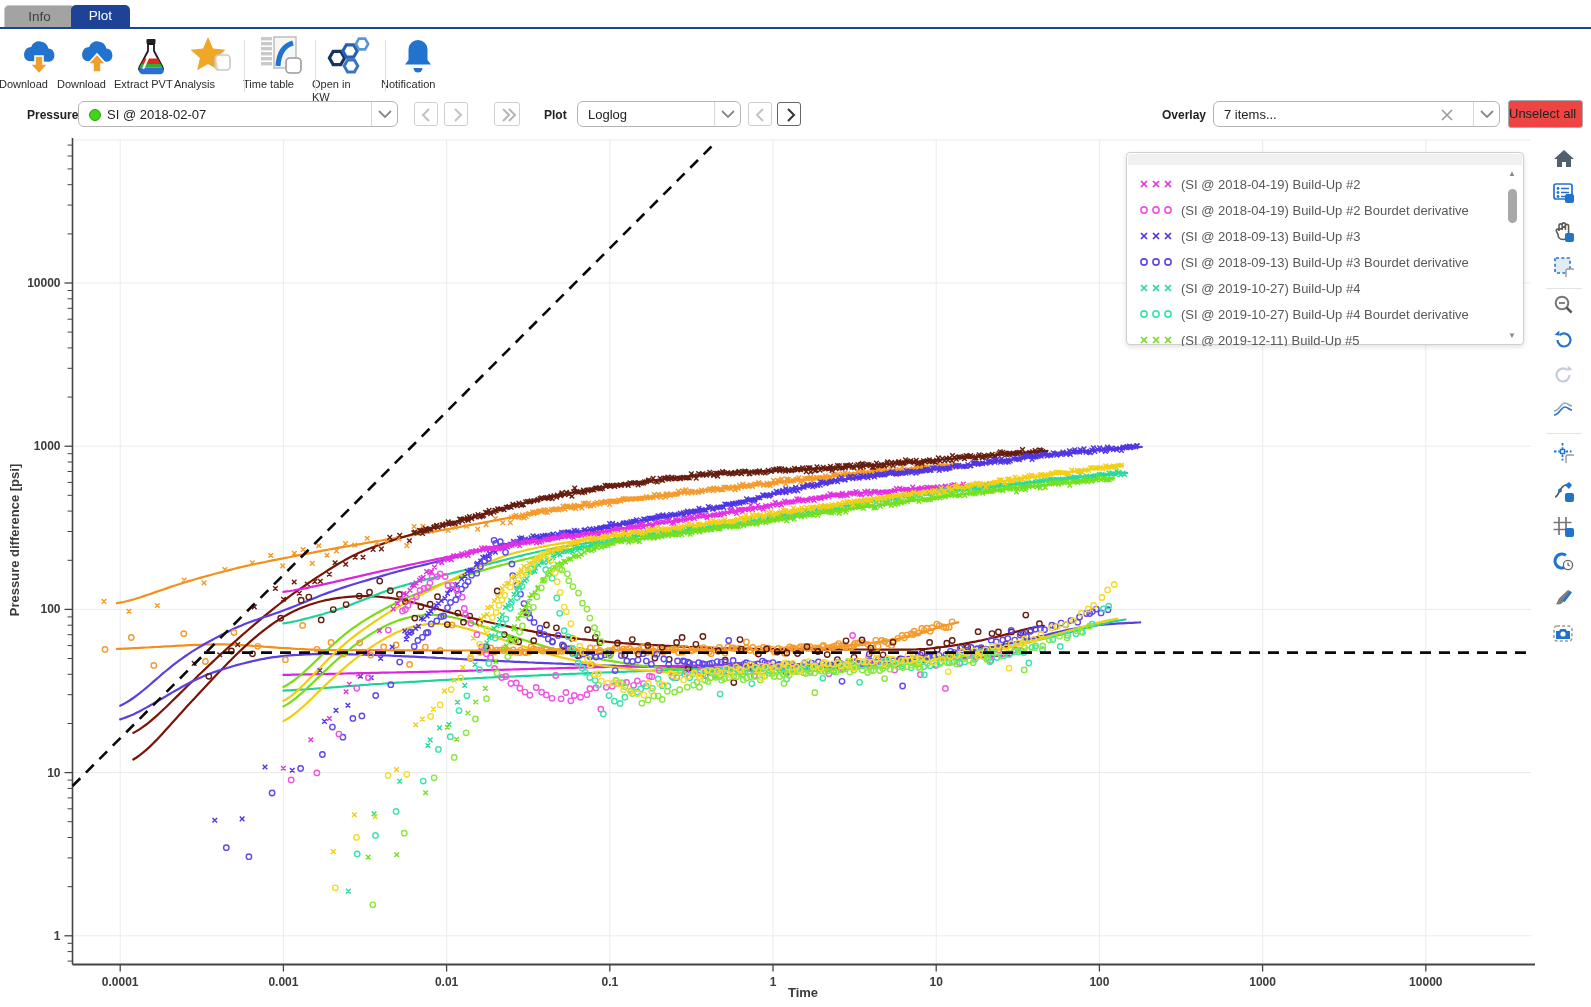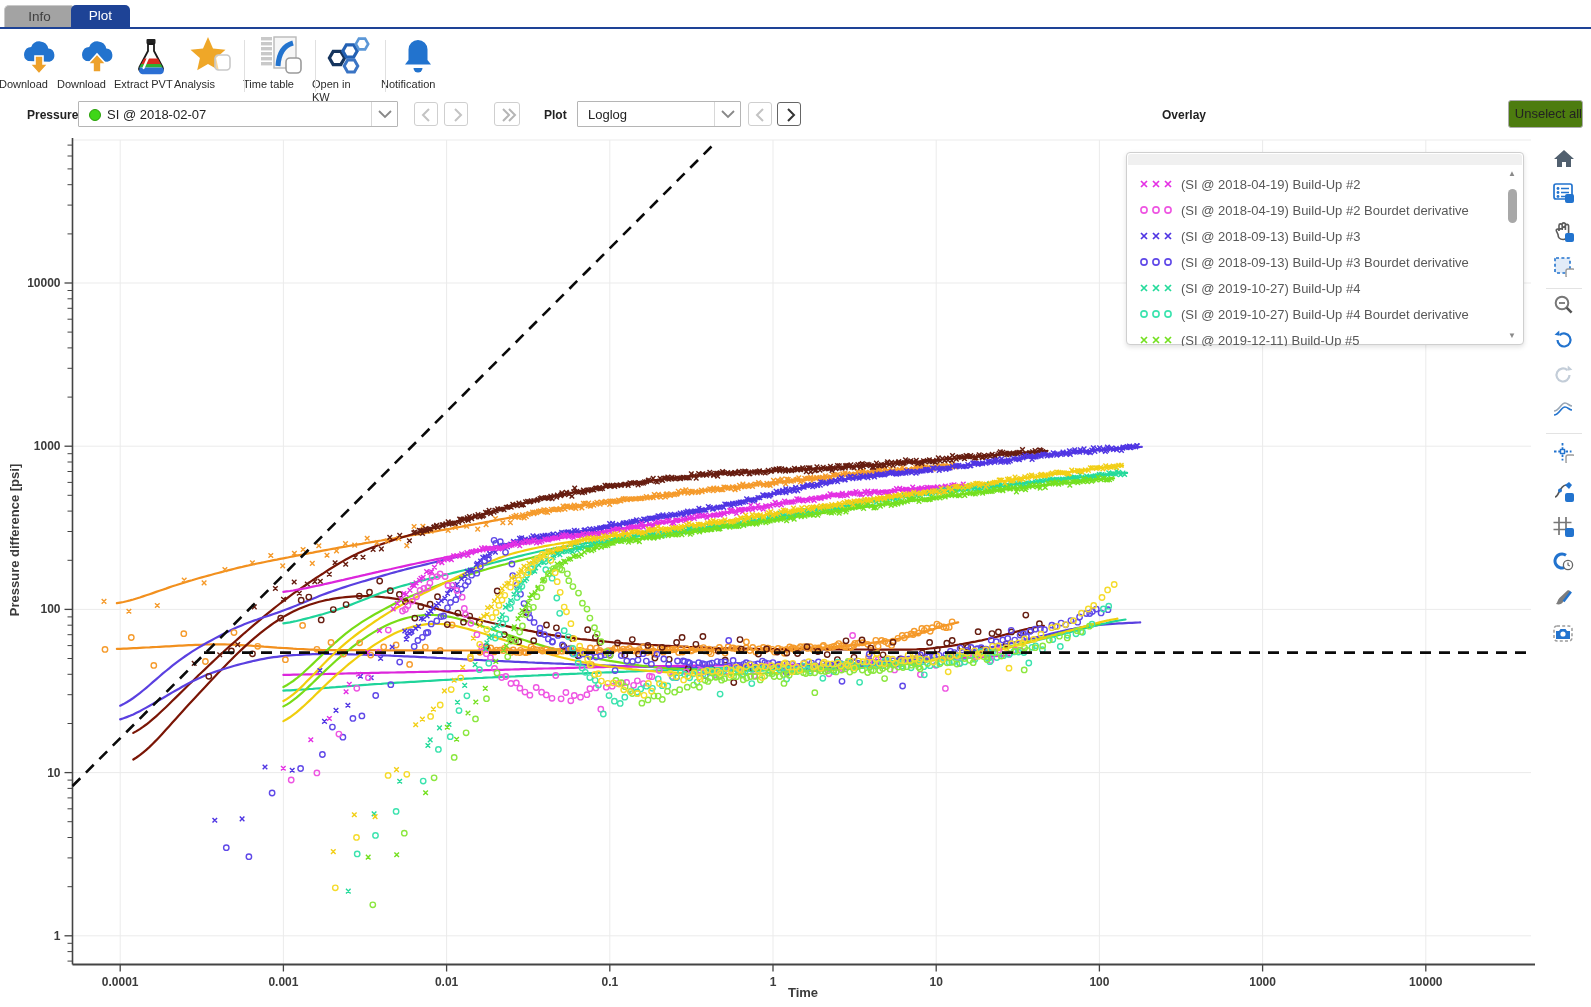--- a/index.html
+++ b/index.html
@@ -14,27 +14,27 @@
 #tabinfo{left:4px;width:71px;color:#3f3f3f;border:1px solid #c9c9c9;border-bottom:none;background:#a3a3a3}
 #tabplot{left:71px;width:59px;color:#fff;background:#1E4396}
 #blueline{position:absolute;left:0;top:26.5px;width:1591px;height:2.5px;background:#1E4396}
 
 .tool{position:absolute;top:36px;width:74px;text-align:left}
 .ticon{height:40px;display:flex;align-items:flex-end;justify-content:center}
 .tlabel{font-size:11px;color:#2b2b2b;margin-top:2px;line-height:13px}
 .tsep{position:absolute;top:40px;height:52px;width:1px;background:#e0e0e0}
 
 .rlabel{position:absolute;top:108px;font-size:12px;font-weight:bold;color:#222}
-.combo{position:absolute;top:101px;height:26px;border:1px solid #b5b5b5;border-radius:1px;background:#fff;font-size:13px;color:#222}
+.combo{position:absolute;top:101px;height:26px;border:1px solid #b5b5b5;border-radius:6px;background:#fff;font-size:13px;color:#222}
 .combo .txt{position:absolute;left:10px;top:5px;white-space:nowrap}
 .combo .dd{position:absolute;right:0;top:0;width:26px;height:24px;border-left:1px solid #d8d8d8;color:#888}
 .combo svg{position:absolute}
 .navbtn{position:absolute;top:102px;width:24px;height:24px;border:1px solid #cfcfcf;border-radius:3px;background:#fff}
 .navbtn svg{position:absolute;left:4px;top:4px}
-#unsel{position:absolute;left:1508px;top:100px;width:75px;height:28px;border:1px solid #ababab;border-radius:3px;background:#4d7c0f;font-size:13px;color:#222;text-align:right;line-height:26px}
+#unsel{position:absolute;left:1508px;top:100px;width:75px;height:28px;border:1px solid #ababab;border-radius:3px;background:#ef4444;font-size:13px;color:#222;text-align:left;line-height:26px}
 .gdot{position:absolute;left:10px;top:7px;width:12px;height:12px;border-radius:50%;background:#3fd619;border:1px solid #2aa00a}
 
 #legend{position:absolute;left:1126px;top:152px;width:398px;height:193px;background:#fff;border:1px solid #cfcfcf;border-radius:4px;box-shadow:0 2px 5px rgba(0,0,0,0.12)}
 #legendhead{position:absolute;left:1px;top:1px;width:394px;height:11px;background:#f0f0f0;border-radius:3px 3px 0 0}
 #sbar{position:absolute;right:4px;top:14px;width:13px;height:175px}
 .sarrow{position:absolute;left:2px;font-size:8px;color:#8a8a8a}
 #sthumb{position:absolute;left:2px;top:22px;width:9px;height:34px;background:#a8a8a8;border-radius:4.5px}
 
 #rightbar{position:absolute;left:1540px;top:135px;width:51px;height:872px;background:#fff}
 .rticon{position:absolute;left:13px;width:22px;height:22px}
@@ -1345,20 +1345,31 @@
       <svg width="16" height="16" viewBox="0 0 16 16">
         <path d="M10 2L4 8l6 6" stroke="#c3c3c3" stroke-width="2" fill="none"></path>
       </svg>
     </div>
 <div class="navbtn" style="left:777px;border-color:#666">
       <svg width="16" height="16" viewBox="0 0 16 16">
         <path d="M6 2l6 6-6 6" stroke="#333" stroke-width="2" fill="none"></path>
       </svg>
     </div>
 <div class="rlabel" style="left:1162px">Overlay</div>
+<div class="combo" style="left:1213px;width:287px">
+  <div class="txt">7 items...</div>
+  <svg width="12" height="12" viewBox="0 0 12 12" style="right:46px;top:7px">
+        <path d="M1 1l10 10M11 1L1 11" stroke="#9a9a9a" stroke-width="1.6"></path>
+      </svg>
+  <div class="dd">
+        <svg width="14" height="9" viewBox="0 0 14 9" style="left:6px;top:8px">
+          <path d="M1 1l6 6 6-6" stroke="#888" stroke-width="1.8" fill="none"></path>
+        </svg>
+      </div>
+</div>
 <div id="unsel">Unselect all</div>
 <div id="legend">
  <div id="legendhead"></div>
  <svg width="398" height="193" viewBox="1126 152 398 193" style="position:absolute;left:0;top:0">
         <g>
           <path d="M1140.0 180.0l6.0 6.0M1140.0 186.0l6.0 -6.0" stroke="#E431E4" stroke-width="1.7" fill="none"></path>
           <path d="M1152.0 180.0l6.0 6.0M1152.0 186.0l6.0 -6.0" stroke="#E431E4" stroke-width="1.7" fill="none"></path>
           <path d="M1164.0 180.0l6.0 6.0M1164.0 186.0l6.0 -6.0" stroke="#E431E4" stroke-width="1.7" fill="none"></path>
         </g>
         <text x="1180" y="187.5" class="legtxt">(SI @ 2018-04-19) Build-Up #2</text>

